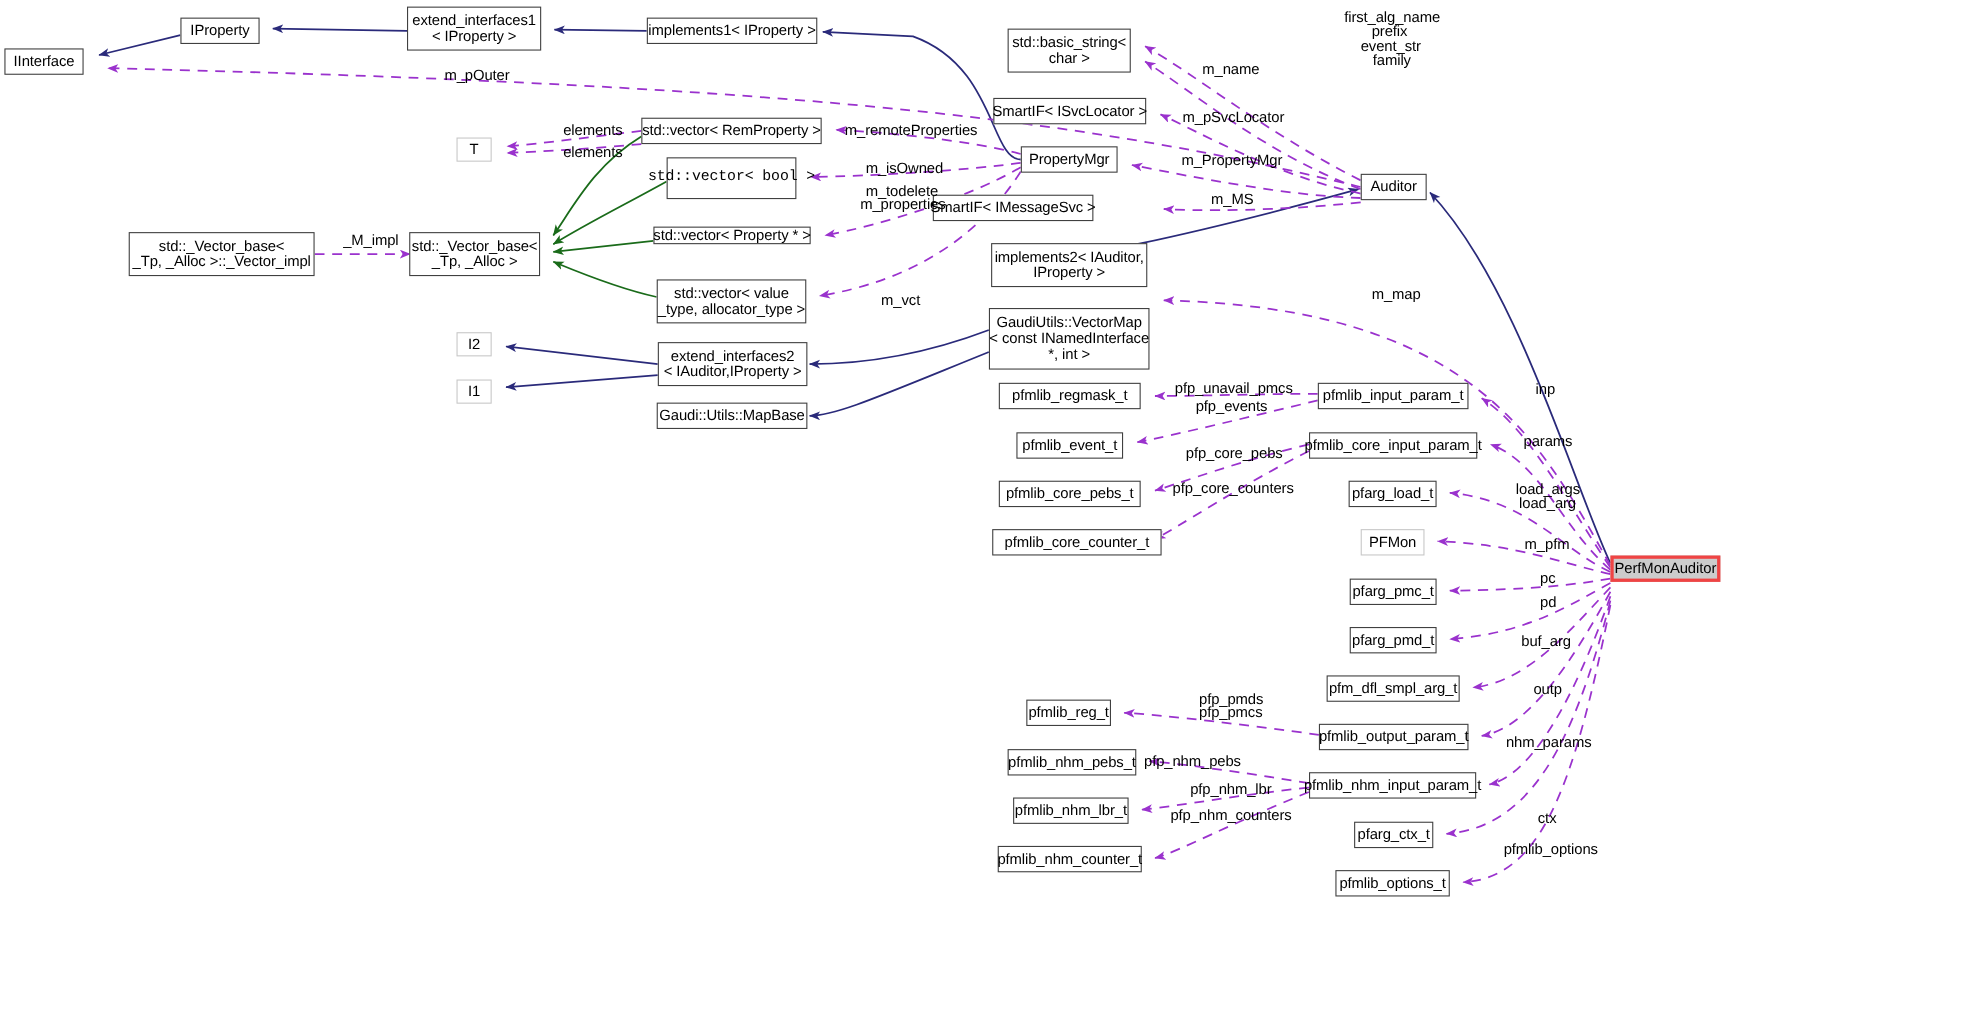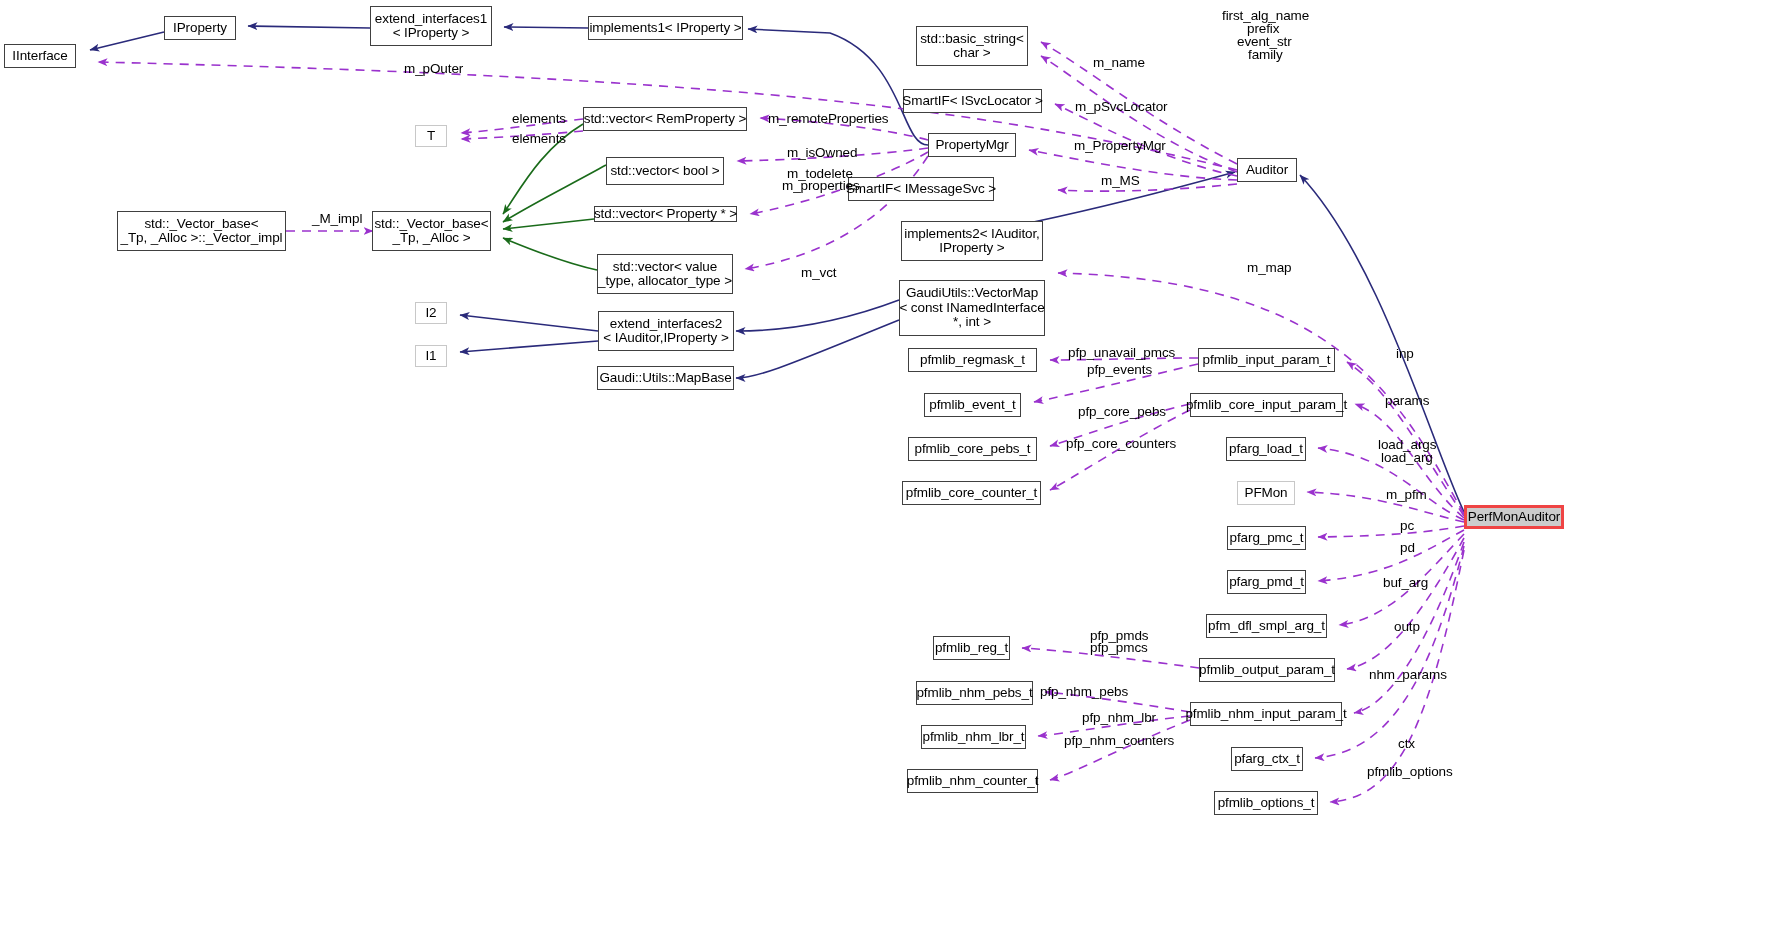--- a/index.html
+++ b/index.html
@@ -139,42 +139,42 @@
 &lt; IProperty &gt;</div>
     <div class="node" style="left:588px;top:16px;width:155px;height:24px;">implements1&lt; IProperty &gt;</div>
     <div class="node" style="left:916px;top:26px;width:112px;height:40px;">std::basic_string&lt;
 char &gt;</div>
     <div class="node" style="left:903px;top:89px;width:139px;height:24px;">SmartIF&lt; ISvcLocator &gt;</div>
     <div class="node" style="left:928px;top:133px;width:88px;height:24px;">PropertyMgr</div>
     <div class="node" style="left:848px;top:177px;width:146px;height:24px;">SmartIF&lt; IMessageSvc &gt;</div>
     <div class="node" style="left:1237px;top:158px;width:60px;height:24px;">Auditor</div>
     <div class="node faint" style="left:415px;top:125px;width:32px;height:22px;">T</div>
     <div class="node" style="left:583px;top:107px;width:164px;height:24px;">std::vector&lt; RemProperty &gt;</div>
-    <div class="node" style="left:606px;top:157px;width:118px;height:28px;">std::vector&lt; bool &gt;</div>
+    <div class="node" style="left:606px;top:143px;width:118px;height:38px;font-family:Liberation Mono, monospace;">std::vector&lt; bool &gt;</div>
     <div class="node" style="left:117px;top:211px;width:169px;height:40px;">std::_Vector_base&lt;
 _Tp, _Alloc &gt;::_Vector_impl</div>
     <div class="node" style="left:372px;top:211px;width:119px;height:40px;">std::_Vector_base&lt;
 _Tp, _Alloc &gt;</div>
     <div class="node" style="left:594px;top:206px;width:143px;height:16px;">std::vector&lt; Property * &gt;</div>
     <div class="node" style="left:597px;top:254px;width:136px;height:40px;">std::vector&lt; value
 _type, allocator_type &gt;</div>
     <div class="node" style="left:901px;top:221px;width:142px;height:40px;">implements2&lt; IAuditor,
 IProperty &gt;</div>
     <div class="node" style="left:899px;top:280px;width:146px;height:56px;">GaudiUtils::VectorMap
 &lt; const INamedInterface
 *, int &gt;</div>
     <div class="node faint" style="left:415px;top:302px;width:32px;height:22px;">I2</div>
     <div class="node" style="left:598px;top:311px;width:136px;height:40px;">extend_interfaces2
 &lt; IAuditor,IProperty &gt;</div>
     <div class="node faint" style="left:415px;top:345px;width:32px;height:22px;">I1</div>
     <div class="node" style="left:597px;top:366px;width:137px;height:24px;">Gaudi::Utils::MapBase</div>
     <div class="node" style="left:908px;top:348px;width:129px;height:24px;">pfmlib_regmask_t</div>
     <div class="node" style="left:924px;top:393px;width:97px;height:24px;">pfmlib_event_t</div>
     <div class="node" style="left:908px;top:437px;width:129px;height:24px;">pfmlib_core_pebs_t</div>
-    <div class="node" style="left:902px;top:481px;width:139px;height:24px;">pfmlib_core_counter_t</div>
+    <div class="node" style="left:902px;top:481px;width:154px;height:24px;">pfmlib_core_counter_t</div>
     <div class="node" style="left:1198px;top:348px;width:137px;height:24px;">pfmlib_input_param_t</div>
     <div class="node" style="left:1190px;top:393px;width:153px;height:24px;">pfmlib_core_input_param_t</div>
     <div class="node" style="left:1226px;top:437px;width:80px;height:24px;">pfarg_load_t</div>
     <div class="node faint" style="left:1237px;top:481px;width:58px;height:24px;">PFMon</div>
     <div class="node" style="left:1227px;top:526px;width:79px;height:24px;">pfarg_pmc_t</div>
     <div class="node" style="left:1227px;top:570px;width:79px;height:24px;">pfarg_pmd_t</div>
     <div class="node" style="left:1206px;top:614px;width:121px;height:24px;">pfm_dfl_smpl_arg_t</div>
     <div class="node" style="left:933px;top:636px;width:77px;height:24px;">pfmlib_reg_t</div>
     <div class="node" style="left:1199px;top:658px;width:136px;height:24px;">pfmlib_output_param_t</div>
     <div class="node" style="left:916px;top:681px;width:117px;height:24px;">pfmlib_nhm_pebs_t</div>

